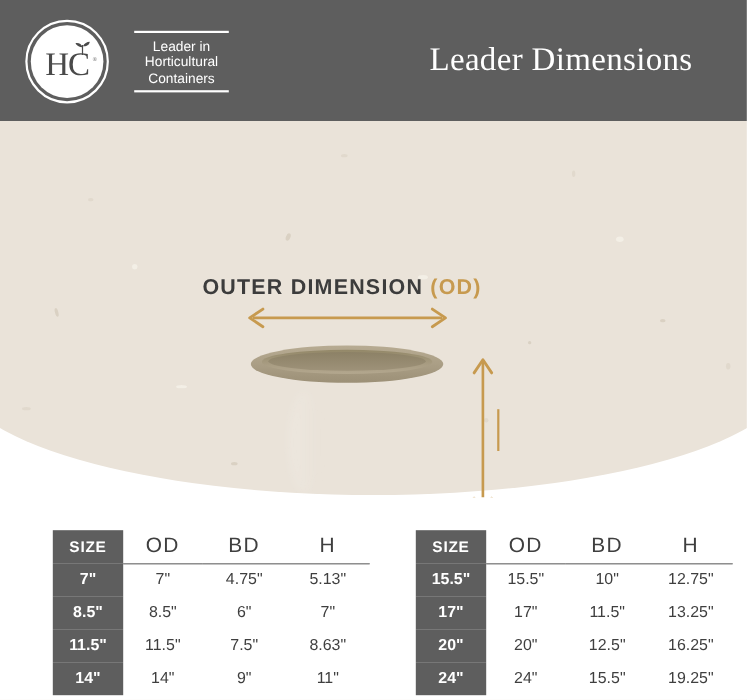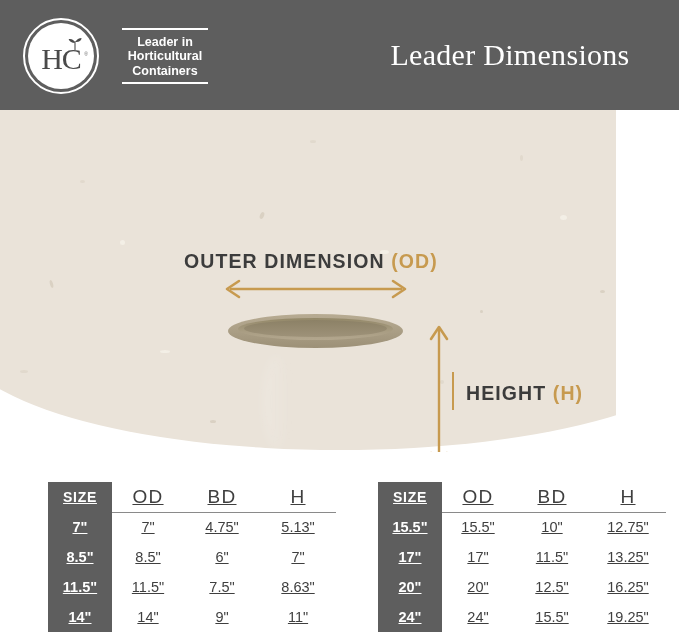--- a/index.html
+++ b/index.html
@@ -88,21 +88,21 @@
   #logo-tagline .rule {
     width: 86px; height: 1.6px;
     background: #ffffff;
     margin: 0 auto;
   }
   #logo-tagline .tag-lines {
     padding: 5px 0 4px 0;
   }
   #logo-tagline .tag-line {
     font-size: 12.5px;
-    font-weight: bold;
+    font-weight: normal;
     line-height: 14.5px;
     white-space: nowrap;
   }
 
   #header-title {
     position: absolute;
     left: 360px; top: 0;
     width: 300px; height: 110px;
     display: flex;
     align-items: center;
@@ -110,21 +110,21 @@
     font-family: "Liberation Serif", serif;
     font-size: 30px;
     color: #ffffff;
     letter-spacing: 0.3px;
   }
 
   
   #diagram-panel {
     position: absolute;
     left: 0; top: 110px;
-    width: 616px; height: 342px;
+    width: 679px; height: 342px;
     overflow: hidden;
   }
   #diagram-bg {
     position: absolute;
     left: -40px; top: -160px;
     width: 759px; height: 500px;
     background: #eae3d9;
     border-radius: 0 0 50% 50% / 0 0 22% 22%;
   }
   .speck {
@@ -222,21 +222,20 @@
     table-layout: fixed;
   }
   .size-table th, .size-table td {
     padding: 0;
     height: 30px;
     font-size: 14.5px;
     color: #3f3f3f;
     text-align: center;
     vertical-align: middle;
     font-weight: normal;
-    text-decoration: underline;
   }
   .size-table col.c-size { width: 64px; }
   .size-table col.c-od   { width: 72px; }
   .size-table col.c-bd   { width: 76px; }
   .size-table col.c-h    { width: 76px; }
 
   .size-table th.th-size,
   .size-table td.td-size {
     background: #5e5e5e;
     color: #ffffff;
@@ -324,21 +323,20 @@
     </div>
 
     <svg class="arrow-svg" id="arrow-h" width="22" height="152" viewBox="0 0 22 152">
       <line x1="11" y1="9" x2="11" y2="143" stroke="#c79a4f" stroke-width="2.4"></line>
       <polyline points="3,19 11,7 19,19" fill="none" stroke="#c79a4f" stroke-width="2.6" stroke-linecap="round" stroke-linejoin="round"></polyline>
       <polyline points="3,133 11,145 19,133" fill="none" stroke="#c79a4f" stroke-width="2.6" stroke-linecap="round" stroke-linejoin="round"></polyline>
     </svg>
 
     <div id="height-divider"></div>
 
-    <div class="dim-label" id="label-h"><span>HEIGHT </span><span class="code">(H)</span></div>
 
   </div>
 
   <div class="size-table" id="table-left">
     <table>
       <colgroup>
           <col class="c-size">
           <col class="c-od">
           <col class="c-bd">
           <col class="c-h">

